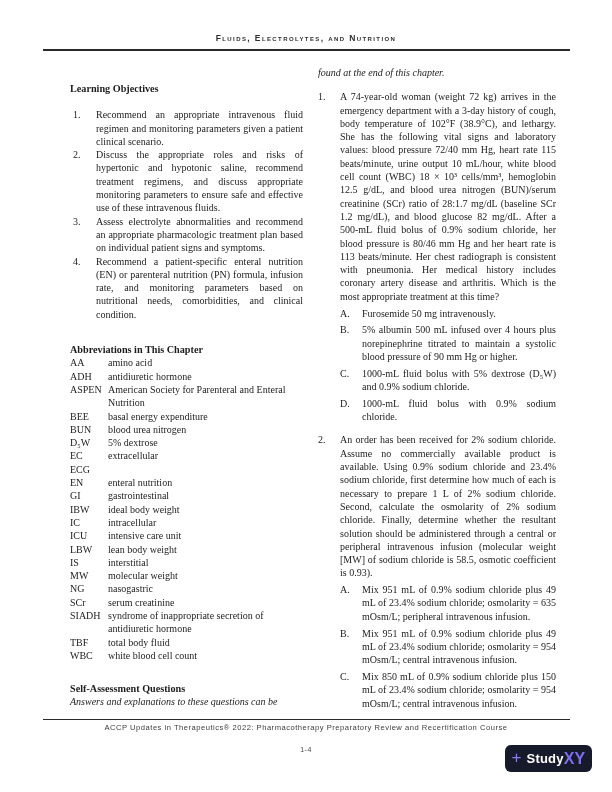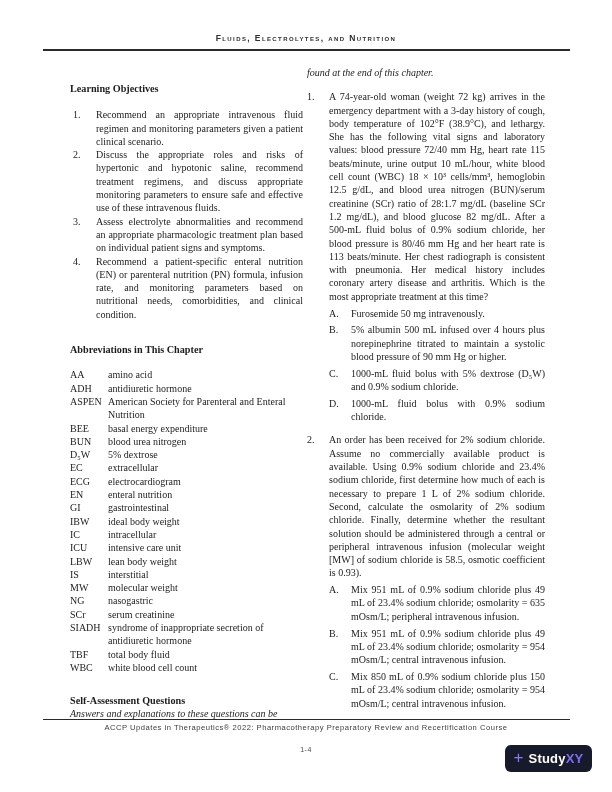--- a/index.html
+++ b/index.html
@@ -13,30 +13,30 @@
     position:absolute; top:33px; left:0; width:100%; text-align:center;
     font-family:"Liberation Sans", sans-serif; font-variant:small-caps;
     letter-spacing:1.4px; font-size:8.5px; font-weight:600; color:#2e2e2e;
   }
   .rule-top    { position:absolute; top:49px;  left:43px; width:527px; height:1.6px; background:#2a2a2a; }
   .rule-bottom { position:absolute; top:719px; left:43px; width:527px; height:1.2px; background:#2a2a2a; }
 
   
   .col { position:absolute; top:66px; font-size:10px; line-height:13.3px; }
   .col-left  { left:70px;  width:233px; }
-  .col-right { left:307px; width:238px; }
+  .col-right { left:318px; width:238px; }
 
   .sec-head { font-weight:bold; font-size:10.2px; line-height:13.3px;margin-top:16px; }
   .mb13 { margin-bottom:13px; }
 
   .objectives { margin:0; padding:0; list-style:none; }
   .objectives li { position:relative; padding-left:26px; text-align:justify; }
   .objectives .num { position:absolute; left:3px; }
 
-  .abbr-head { margin-top:22px; margin-bottom:12px; }
+  .abbr-head { margin-top:22px; }
   .abbr-row { display:flex; }
   .abbr-key { flex:0 0 38px; }
   .abbr-def { flex:1; }
 
   .sa-head { margin-top:20px; }
   .sa-note { font-style:italic; text-align:justify; }
 
   .intro { font-style:italic; margin-bottom:11px; }
   .question { position:relative; padding-left:22px; }
   .question + .question { margin-top:10px; }
@@ -58,21 +58,21 @@
     letter-spacing:0.5px; color:#4a4a4a;
   }
   .logo {
     position:absolute; left:505px; top:745px; width:87px; height:27px;
     background:#171a2b; border-radius:6px;
     display:flex; align-items:center; justify-content:center;
     font-family:"Liberation Sans", sans-serif;
   }
   .logo .plus { color:#8a7cf0; font-size:17px; font-weight:300; line-height:1; margin:-2px 5px 0 0; }
   .logo .study { color:#ffffff; font-size:13px; font-weight:700; letter-spacing:0.2px; }
-  .logo .xy { color:#7d6ef2; font-size:13px; font-weight:700; letter-spacing:0.2px; }
+  .logo .xy { color:#7d6ef2; font-size:16px; font-weight:700; letter-spacing:0.2px; }
 </style>
 </head>
 <body>
 
 <div class="page">
 
   <div class="running-head">Fluids, Electrolytes, and Nutrition</div>
   <div class="rule-top"></div>
 
   <div class="col col-left">
@@ -123,21 +123,20 @@
       <div class="abbr-row">
           <span class="abbr-key">D₅W</span>
           <span class="abbr-def">5% dextrose</span>
         </div>
       <div class="abbr-row">
           <span class="abbr-key">EC</span>
           <span class="abbr-def">extracellular</span>
         </div>
       <div class="abbr-row">
           <span class="abbr-key">ECG</span>
-          <span class="abbr-def">electrocardiogram</span>
         </div>
       <div class="abbr-row">
           <span class="abbr-key">EN</span>
           <span class="abbr-def">enteral nutrition</span>
         </div>
       <div class="abbr-row">
           <span class="abbr-key">GI</span>
           <span class="abbr-def">gastrointestinal</span>
         </div>
       <div class="abbr-row">

